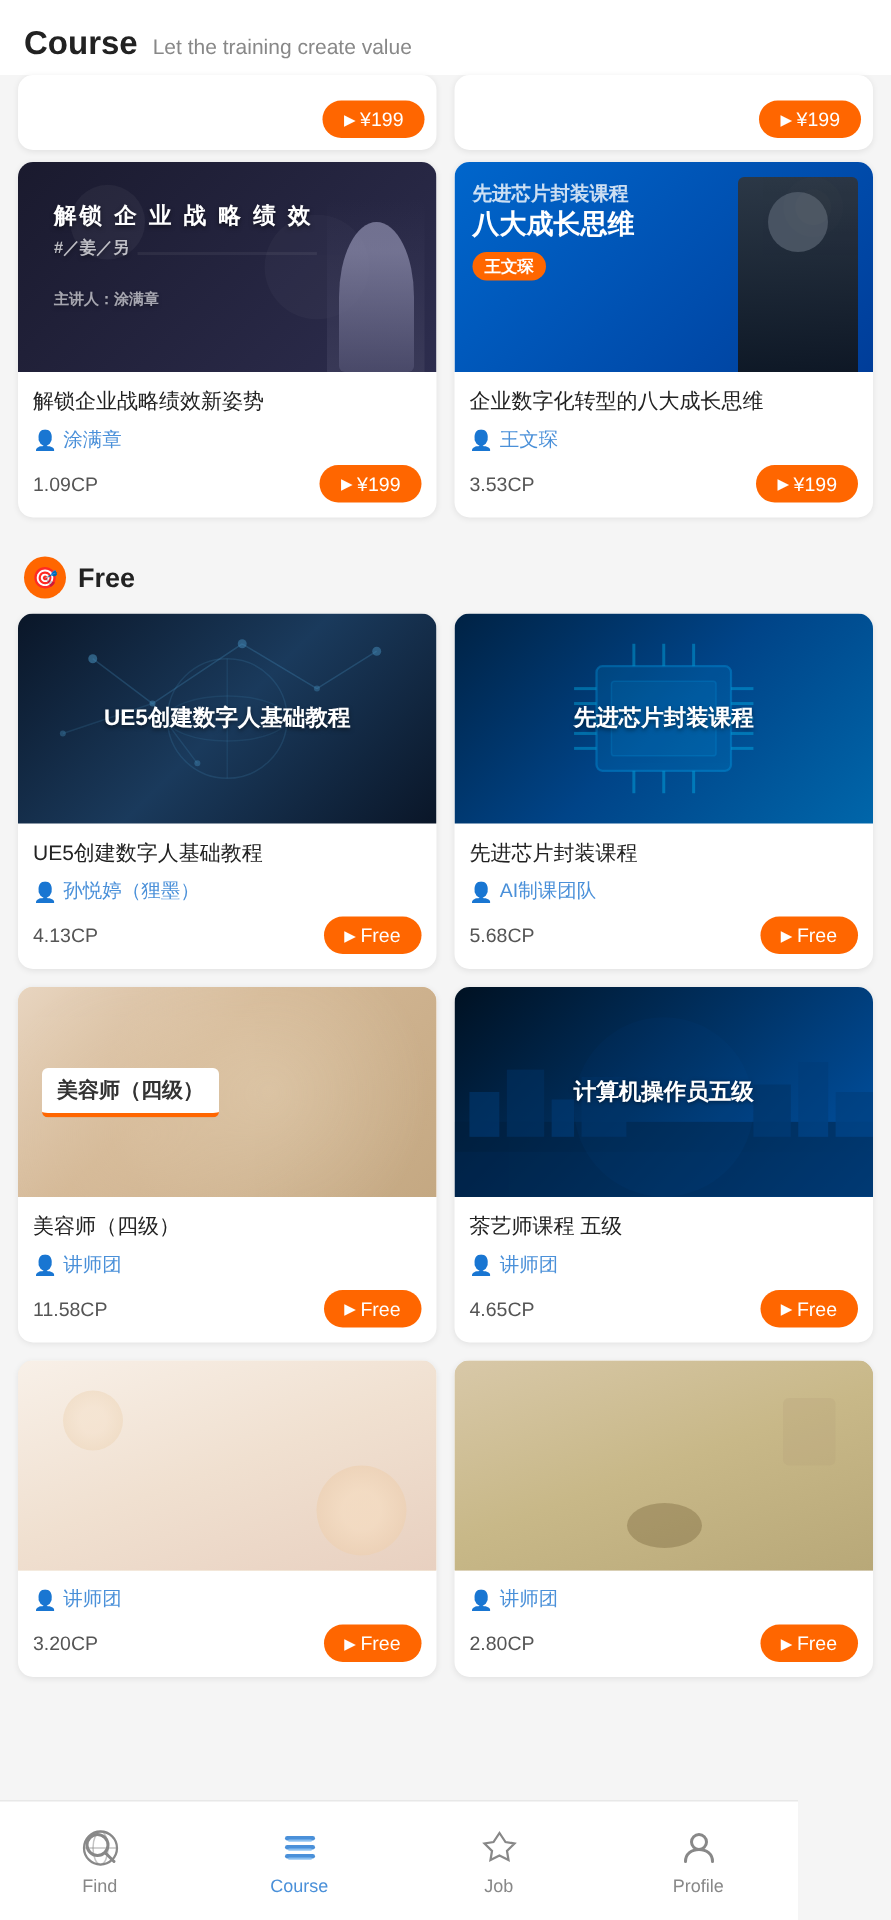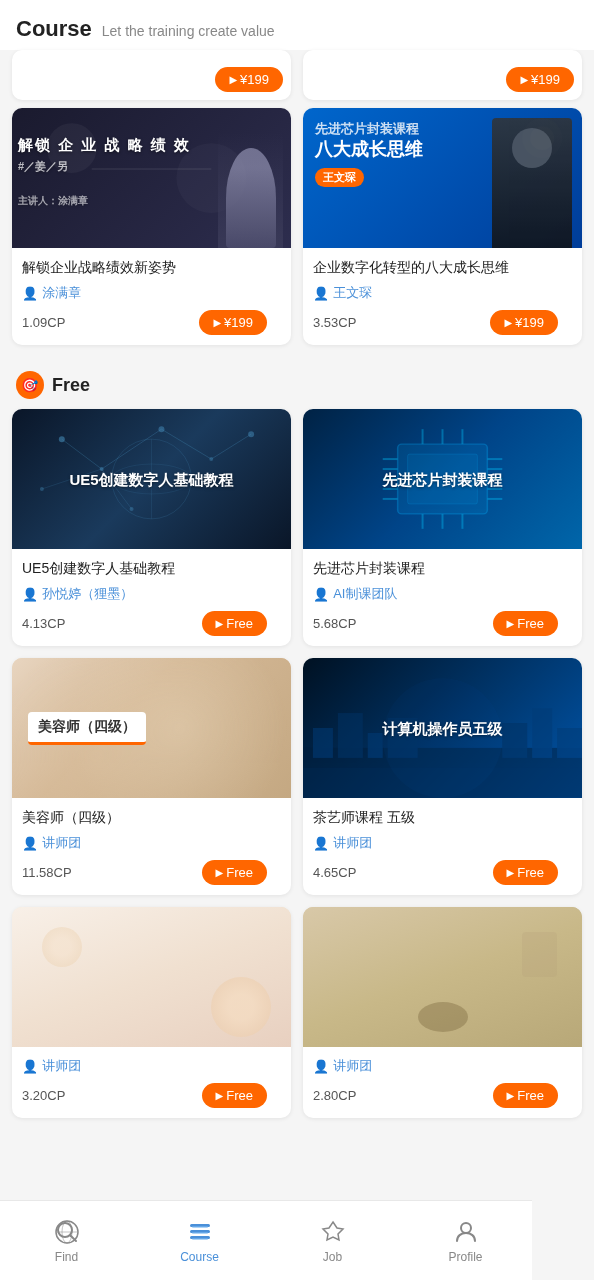--- a/index.html
+++ b/index.html
@@ -120,21 +120,21 @@
       background: #fff;
       border-radius: 4px;
       padding: 6px 10px;
       font-size: 14px;
       font-weight: 600;
       color: #333;
       border-bottom: 3px solid #ff6600;
     }
 
     .card-body {
-      padding: 10px 24px 10px 10px;
+      padding: 10px 10px 10px 10px;
     }
     .card-title {
       font-size: 14px;
       color: #222;
       font-weight: 500;
       line-height: 1.4;
       margin-bottom: 6px;
       min-height: 20px;
     }
     .card-author {
@@ -275,21 +275,21 @@
 
   <div class="course-grid">
 
     <div class="course-card">
       <div class="thumb-placeholder thumb-dark">
         <svg class="tech-decoration" viewBox="0 0 280 140" xmlns="http://www.w3.org/2000/svg">
           <circle cx="60" cy="40" r="25" fill="rgba(255,255,255,0.08)"></circle>
           <circle cx="200" cy="70" r="35" fill="rgba(255,255,255,0.05)"></circle>
           <rect x="80" y="60" width="120" height="2" fill="rgba(255,255,255,0.1)"></rect>
         </svg>
-        <div class="thumb-text" style="text-align:left; left:6px; transform:translateY(-50%); top:45%;">
+        <div class="thumb-text" style="text-align:left; left:24px; transform:translateY(-50%); top:45%;">
           <div style="font-size:15px; font-weight:700; letter-spacing:2px;">解锁 企 业 战 略 绩 效</div>
           <div style="font-size:11px; opacity:0.7; margin-top:4px;">#／姜／另</div>
           <div style="font-size:10px; opacity:0.6; margin-top:20px;">主讲人：涂满章</div>
         </div>
 
         <div style="position:absolute; right:8px; bottom:0; width:65px; height:115px; background: linear-gradient(to top, rgba(60,60,90,0.8), transparent); border-radius:4px 4px 0 0; display:flex; align-items:flex-end; justify-content:center;">
           <div style="width:50px; height:100px; background: linear-gradient(to bottom, #9090b0 20%, #707090 60%, #505070 100%); border-radius:50% 50% 4px 4px; opacity:0.7;"></div>
         </div>
       </div>
       <div class="card-body">

